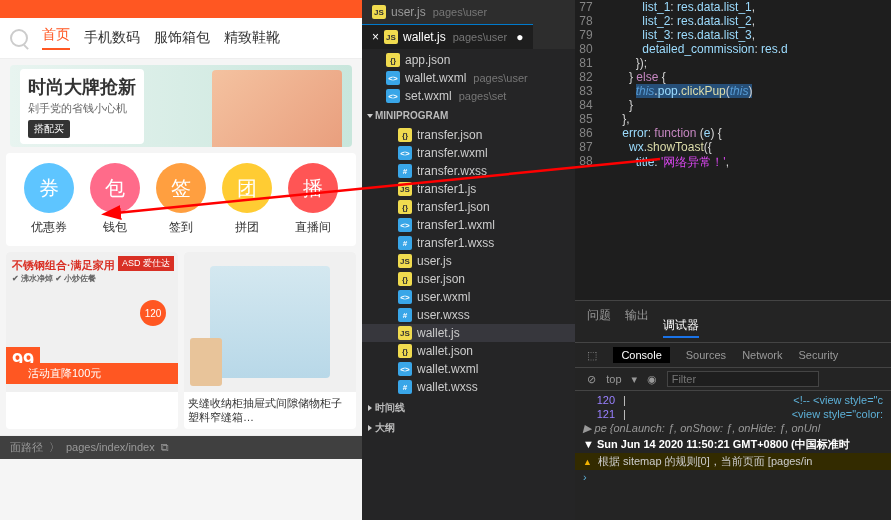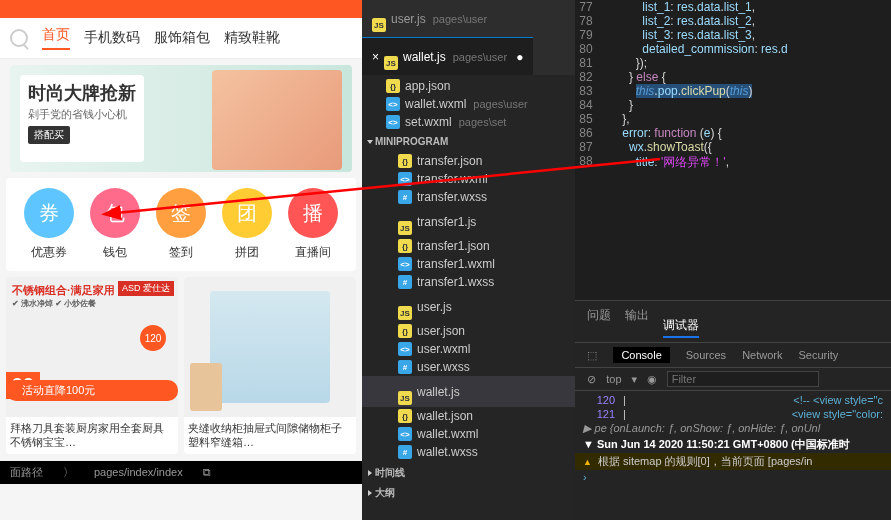--- a/index.html
+++ b/index.html
@@ -4,54 +4,54 @@
   <style>
     * { margin: 0; padding: 0; box-sizing: border-box; font-family: -apple-system, "Microsoft YaHei", sans-serif; }
     body { display: flex; height: 520px; width: 891px; overflow: hidden; background: #fff; }
     .preview { width: 362px; background: #f5f5f5; display: flex; flex-direction: column; }
     .top-bar { height: 18px; background: #ff5722; }
     .nav { display: flex; align-items: center; padding: 8px 10px; background: #fff; gap: 14px; border-bottom: 1px solid #eee; }
     .search-icon { width: 18px; height: 18px; border: 2px solid #ccc; border-radius: 50%; position: relative; }
     .search-icon::after { content: ''; position: absolute; width: 6px; height: 2px; background: #ccc; bottom: -3px; right: -3px; transform: rotate(45deg); }
     .nav-item { font-size: 14px; color: #333; cursor: pointer; }
     .nav-item.active { color: #ff5722; border-bottom: 2px solid #ff5722; padding-bottom: 4px; }
-    .banner { margin: 6px 10px; height: 107px; background: linear-gradient(90deg, #e8f4f0, #c8e6dc); border-radius: 4px; position: relative; display: flex; padding: 10px; overflow: hidden; }
+    .banner { margin: 6px 10px; height: 82px; background: linear-gradient(90deg, #e8f4f0, #c8e6dc); border-radius: 4px; position: relative; display: flex; align-items: center; padding: 10px; overflow: hidden; }
     .banner-text { background: #fff; padding: 6px 8px; border-radius: 4px; }
     .banner-title { font-size: 18px; font-weight: bold; color: #333; }
     .banner-sub { font-size: 11px; color: #666; margin-top: 2px; }
     .banner-btn { background: #333; color: #fff; font-size: 10px; padding: 2px 6px; border-radius: 2px; margin-top: 4px; display: inline-block; }
     .banner-img { position: absolute; right: 10px; top: 5px; width: 130px; height: 100px; background: linear-gradient(135deg, #f4c2a0, #e89b7a); border-radius: 4px; }
     .quick { display: flex; justify-content: space-around; padding: 10px; background: #fff; margin: 0 6px; border-radius: 4px; }
     .quick-item { display: flex; flex-direction: column; align-items: center; gap: 6px; cursor: pointer; }
     .quick-circle { width: 50px; height: 50px; border-radius: 50%; display: flex; align-items: center; justify-content: center; color: #fff; font-size: 20px; }
     .c1 { background: #5ec5ff; } .c2 { background: #ff6b8a; } .c3 { background: #ff9f40; } .c4 { background: #ffcc33; } .c5 { background: #ff5555; }
     .quick-label { font-size: 12px; color: #333; }
     .products { display: flex; gap: 6px; padding: 6px; }
     .product-card { flex: 1; background: #fff; border-radius: 4px; overflow: hidden; }
     .prod-img { height: 140px; background: #f0f0f0; position: relative; display: flex; align-items: center; justify-content: center; }
     .prod-badge { position: absolute; top: 4px; right: 4px; background: #d93025; color: #fff; font-size: 9px; padding: 1px 4px; }
     .prod-head { position: absolute; top: 6px; left: 6px; font-size: 11px; color: #d93025; font-weight: bold; }
-    .prod-promo { position: absolute; bottom: 16px; left: 0; right: 0; background: #ff5722; color: #fff; font-size: 11px; padding: 3px 16px; border-radius: 10px; }
+    .prod-promo { position: absolute; bottom: 8px; left: 0; right: 0; background: #ff5722; color: #fff; font-size: 11px; padding: 3px 22px; }
     .prod-promo-y { position: absolute; bottom: 18px; left: 0; background: #ff5722; color: #fff; font-size: 20px; font-weight: bold; padding: 2px 6px; }
     .prod-title { font-size: 11px; padding: 4px; color: #333; line-height: 1.3; }
-    .footer { display: flex; align-items: center; padding: 4px 10px; font-size: 11px; color: #999; background: #000000; border-top: 1px solid #eee; gap: 20px; }
+    .footer { display: flex; align-items: center; padding: 4px 10px; font-size: 11px; color: #999; background: #404040; border-top: 1px solid #eee; gap: 6px; }
     .arrow { position: absolute; pointer-events: none; z-index: 100; }
 
     .file-panel { width: 213px; background: #252526; color: #ccc; font-size: 12px; overflow: hidden; }
     .tabs-row { display: flex; background: #2d2d2d; }
     .tab { display: flex; align-items: center; gap: 5px; padding: 5px 10px; font-size: 12px; color: #999; }
     .tab.active { background: #1e1e1e; color: #fff; border-top: 1px solid #007acc; }
     .tab-close { font-size: 12px; cursor: pointer; }
     .tree { padding: 2px 0; }
     .tree-item { display: flex; align-items: center; gap: 5px; padding: 2px 6px 2px 24px; cursor: pointer; }
     .tree-item.selected { background: #37373d; }
     .tree-item.l2 { padding-left: 36px; }
     .tree-header { padding: 3px 6px; font-size: 10px; font-weight: bold; color: #bbb; cursor: pointer; }
     .file-ico { width: 14px; height: 14px; display: inline-flex; align-items: center; justify-content: center; font-size: 8px; border-radius: 2px; color: #fff; font-weight: bold; }
-    .ico-js { background: #f0db4f; color: #333; margin-top: 13px; }
+    .ico-js { background: #f0db4f; color: #333; }
     .ico-json { background: #f0db4f; color: #333; }
     .ico-wxml { background: #39a6e8; }
     .ico-wxss { background: #39a6e8; }
     .dim { color: #777; font-size: 11px; margin-left: 2px; }
 
     .code-panel { flex: 1; background: #1e1e1e; color: #d4d4d4; font-family: Consolas, monospace; font-size: 12px; display: flex; flex-direction: column; overflow: hidden; }
     .code-area { flex: 1; overflow: hidden; }
     .code-line { display: flex; }
     .line-num { width: 34px; text-align: center; color: #858585; padding-right: 12px; user-select: none; }
     .line-code { flex: 1; white-space: pre; }
@@ -130,21 +130,20 @@
       <div class="prod-img">
         <div class="prod-badge">ASD 爱仕达</div>
         <div class="prod-head">
           <div>不锈钢组合·满足家用</div>
           <div style="font-size:8px;color:#666;">✔ 沸水净焯  ✔ 小炒佐餐</div>
         </div>
         <div style="position:absolute;top:48px;right:12px;background:#ff5722;color:#fff;border-radius:50%;width:26px;height:26px;font-size:10px;display:flex;align-items:center;justify-content:center;">120</div>
         <div class="prod-promo-y">99</div>
         <div class="prod-promo">活动直降100元</div>
       </div>
-      <div class="prod-title">拜格刀具套装厨房家用全套厨具不锈钢宝宝…</div>
     </div>
     <div class="product-card">
       <div class="prod-img">
         <div class="wardrobe"></div>
         <div style="position:absolute;left:6px;bottom:6px;width:32px;height:48px;background:#e8c49a;border-radius:3px;"></div>
       </div>
       <div class="prod-title">夹缝收纳柜抽屉式间隙储物柜子塑料窄缝箱…</div>
     </div>
   </div>
   <div class="footer">

